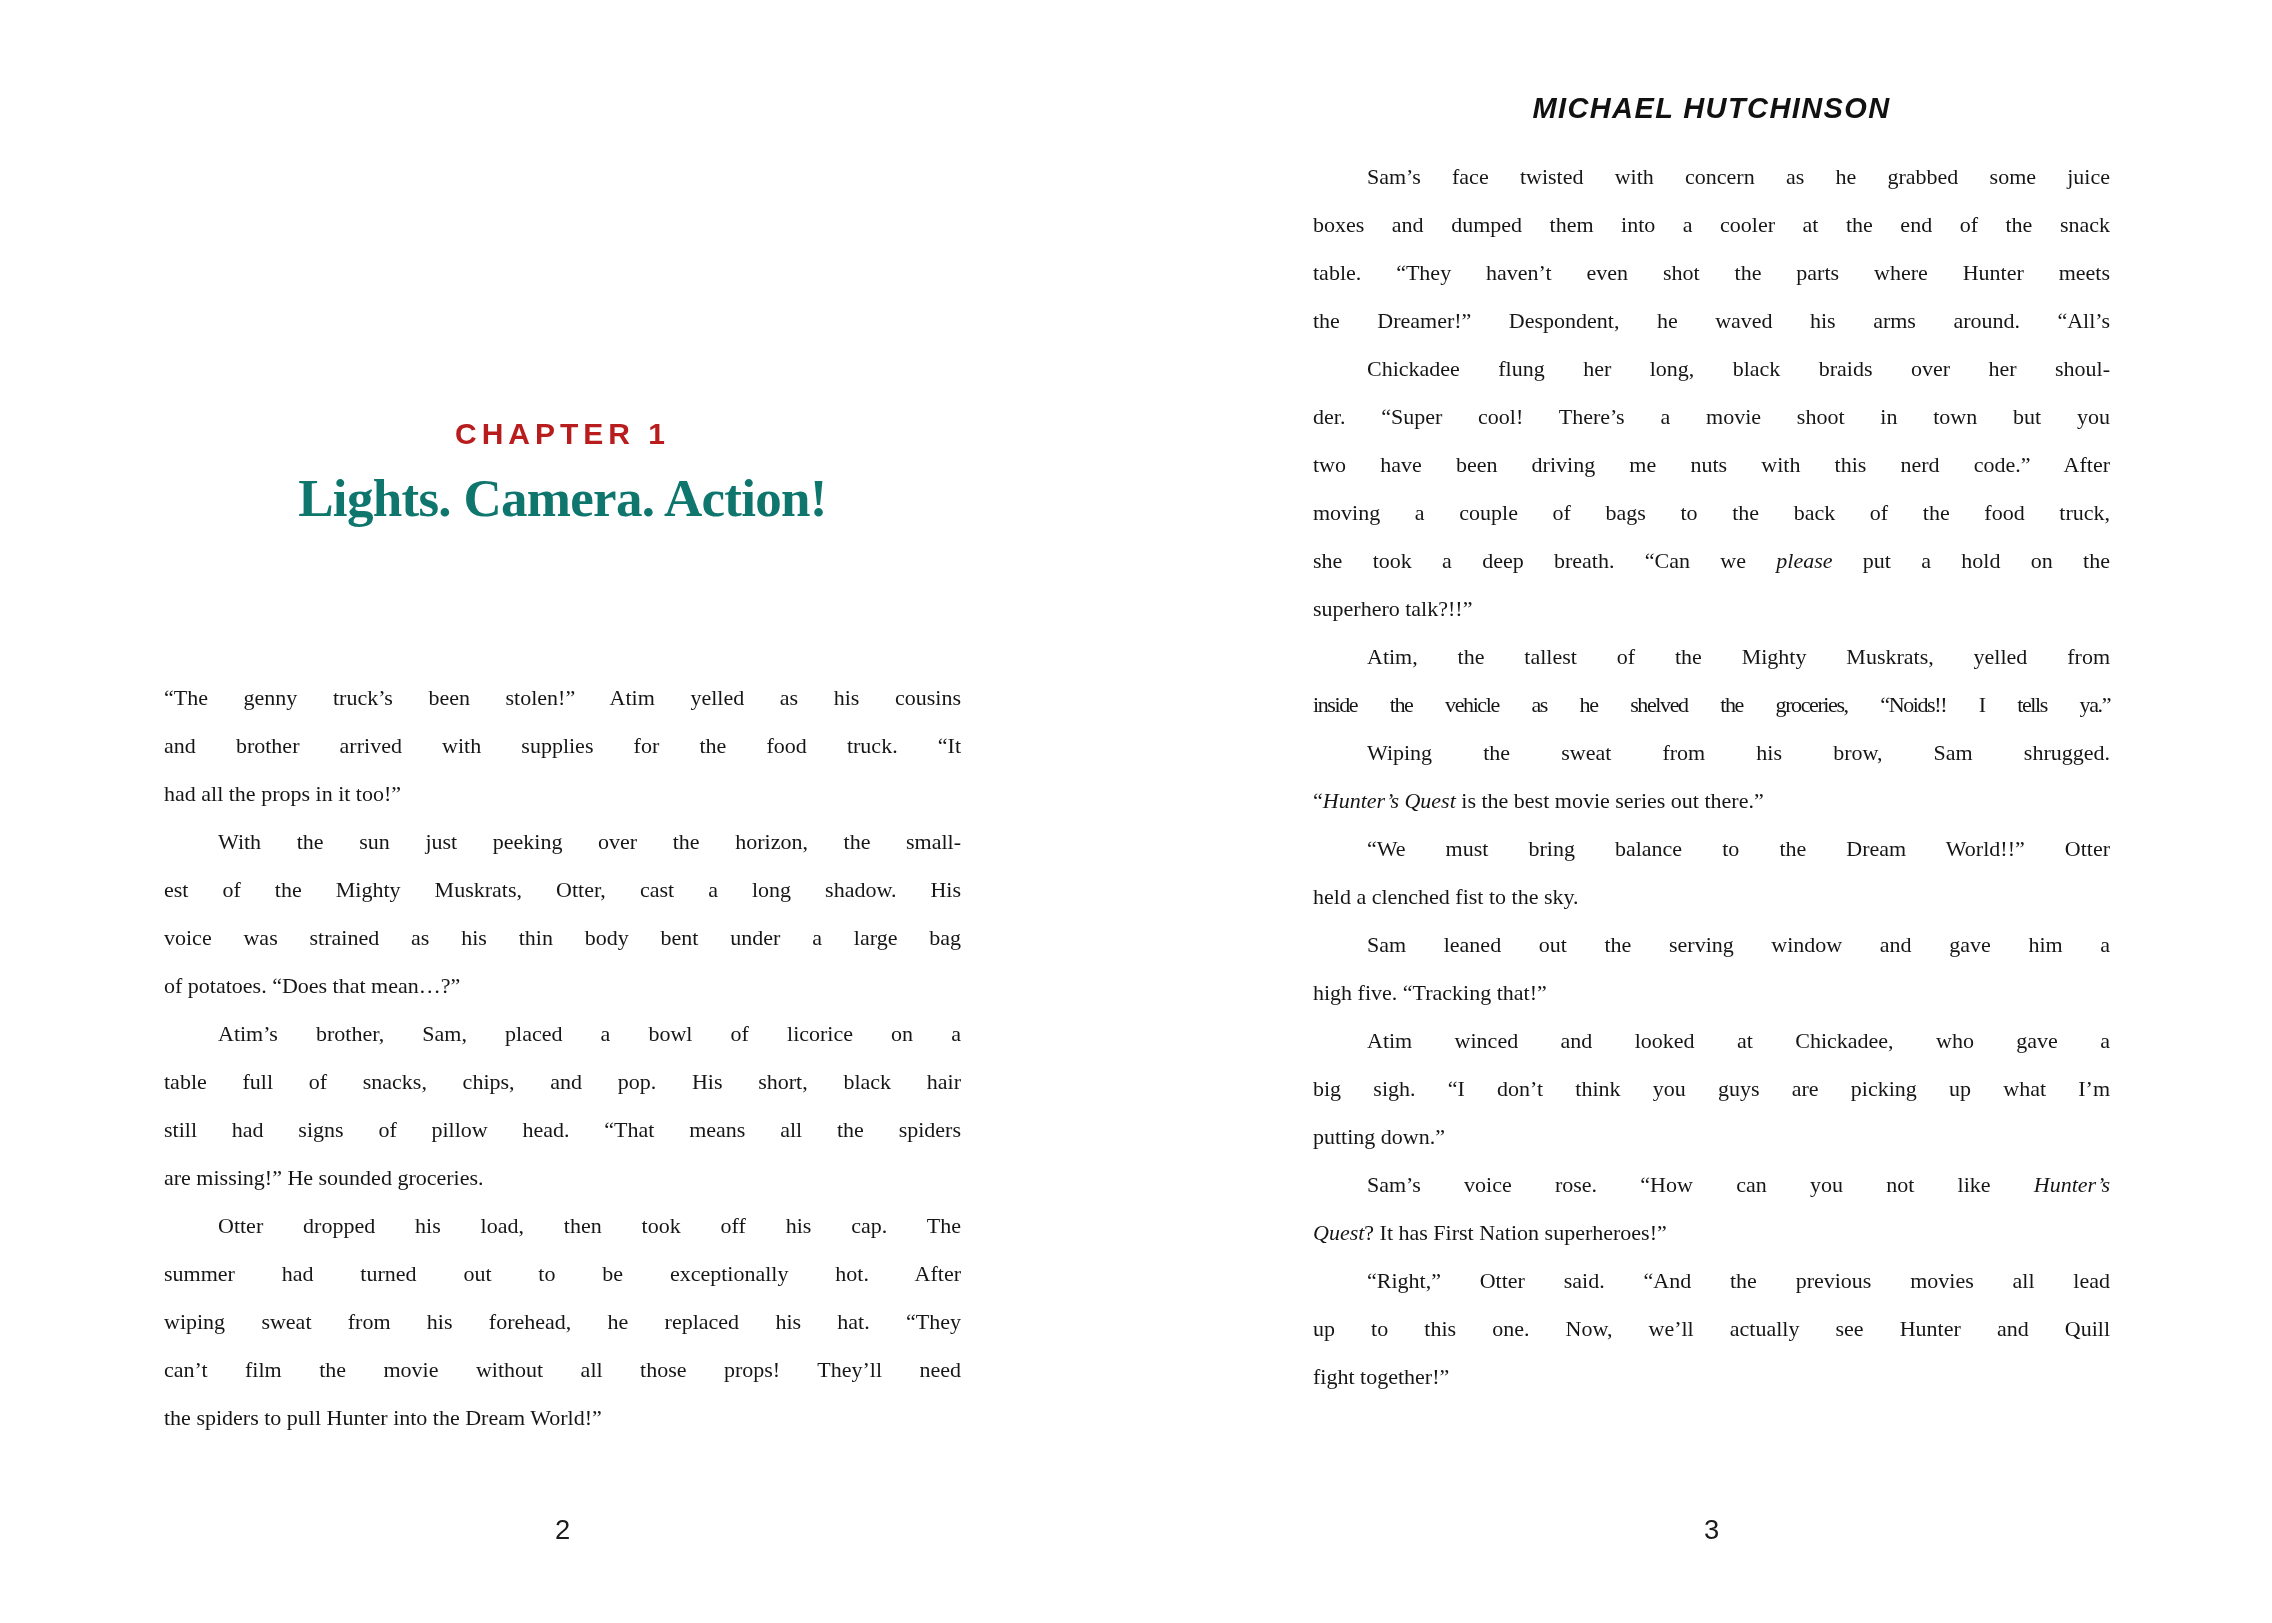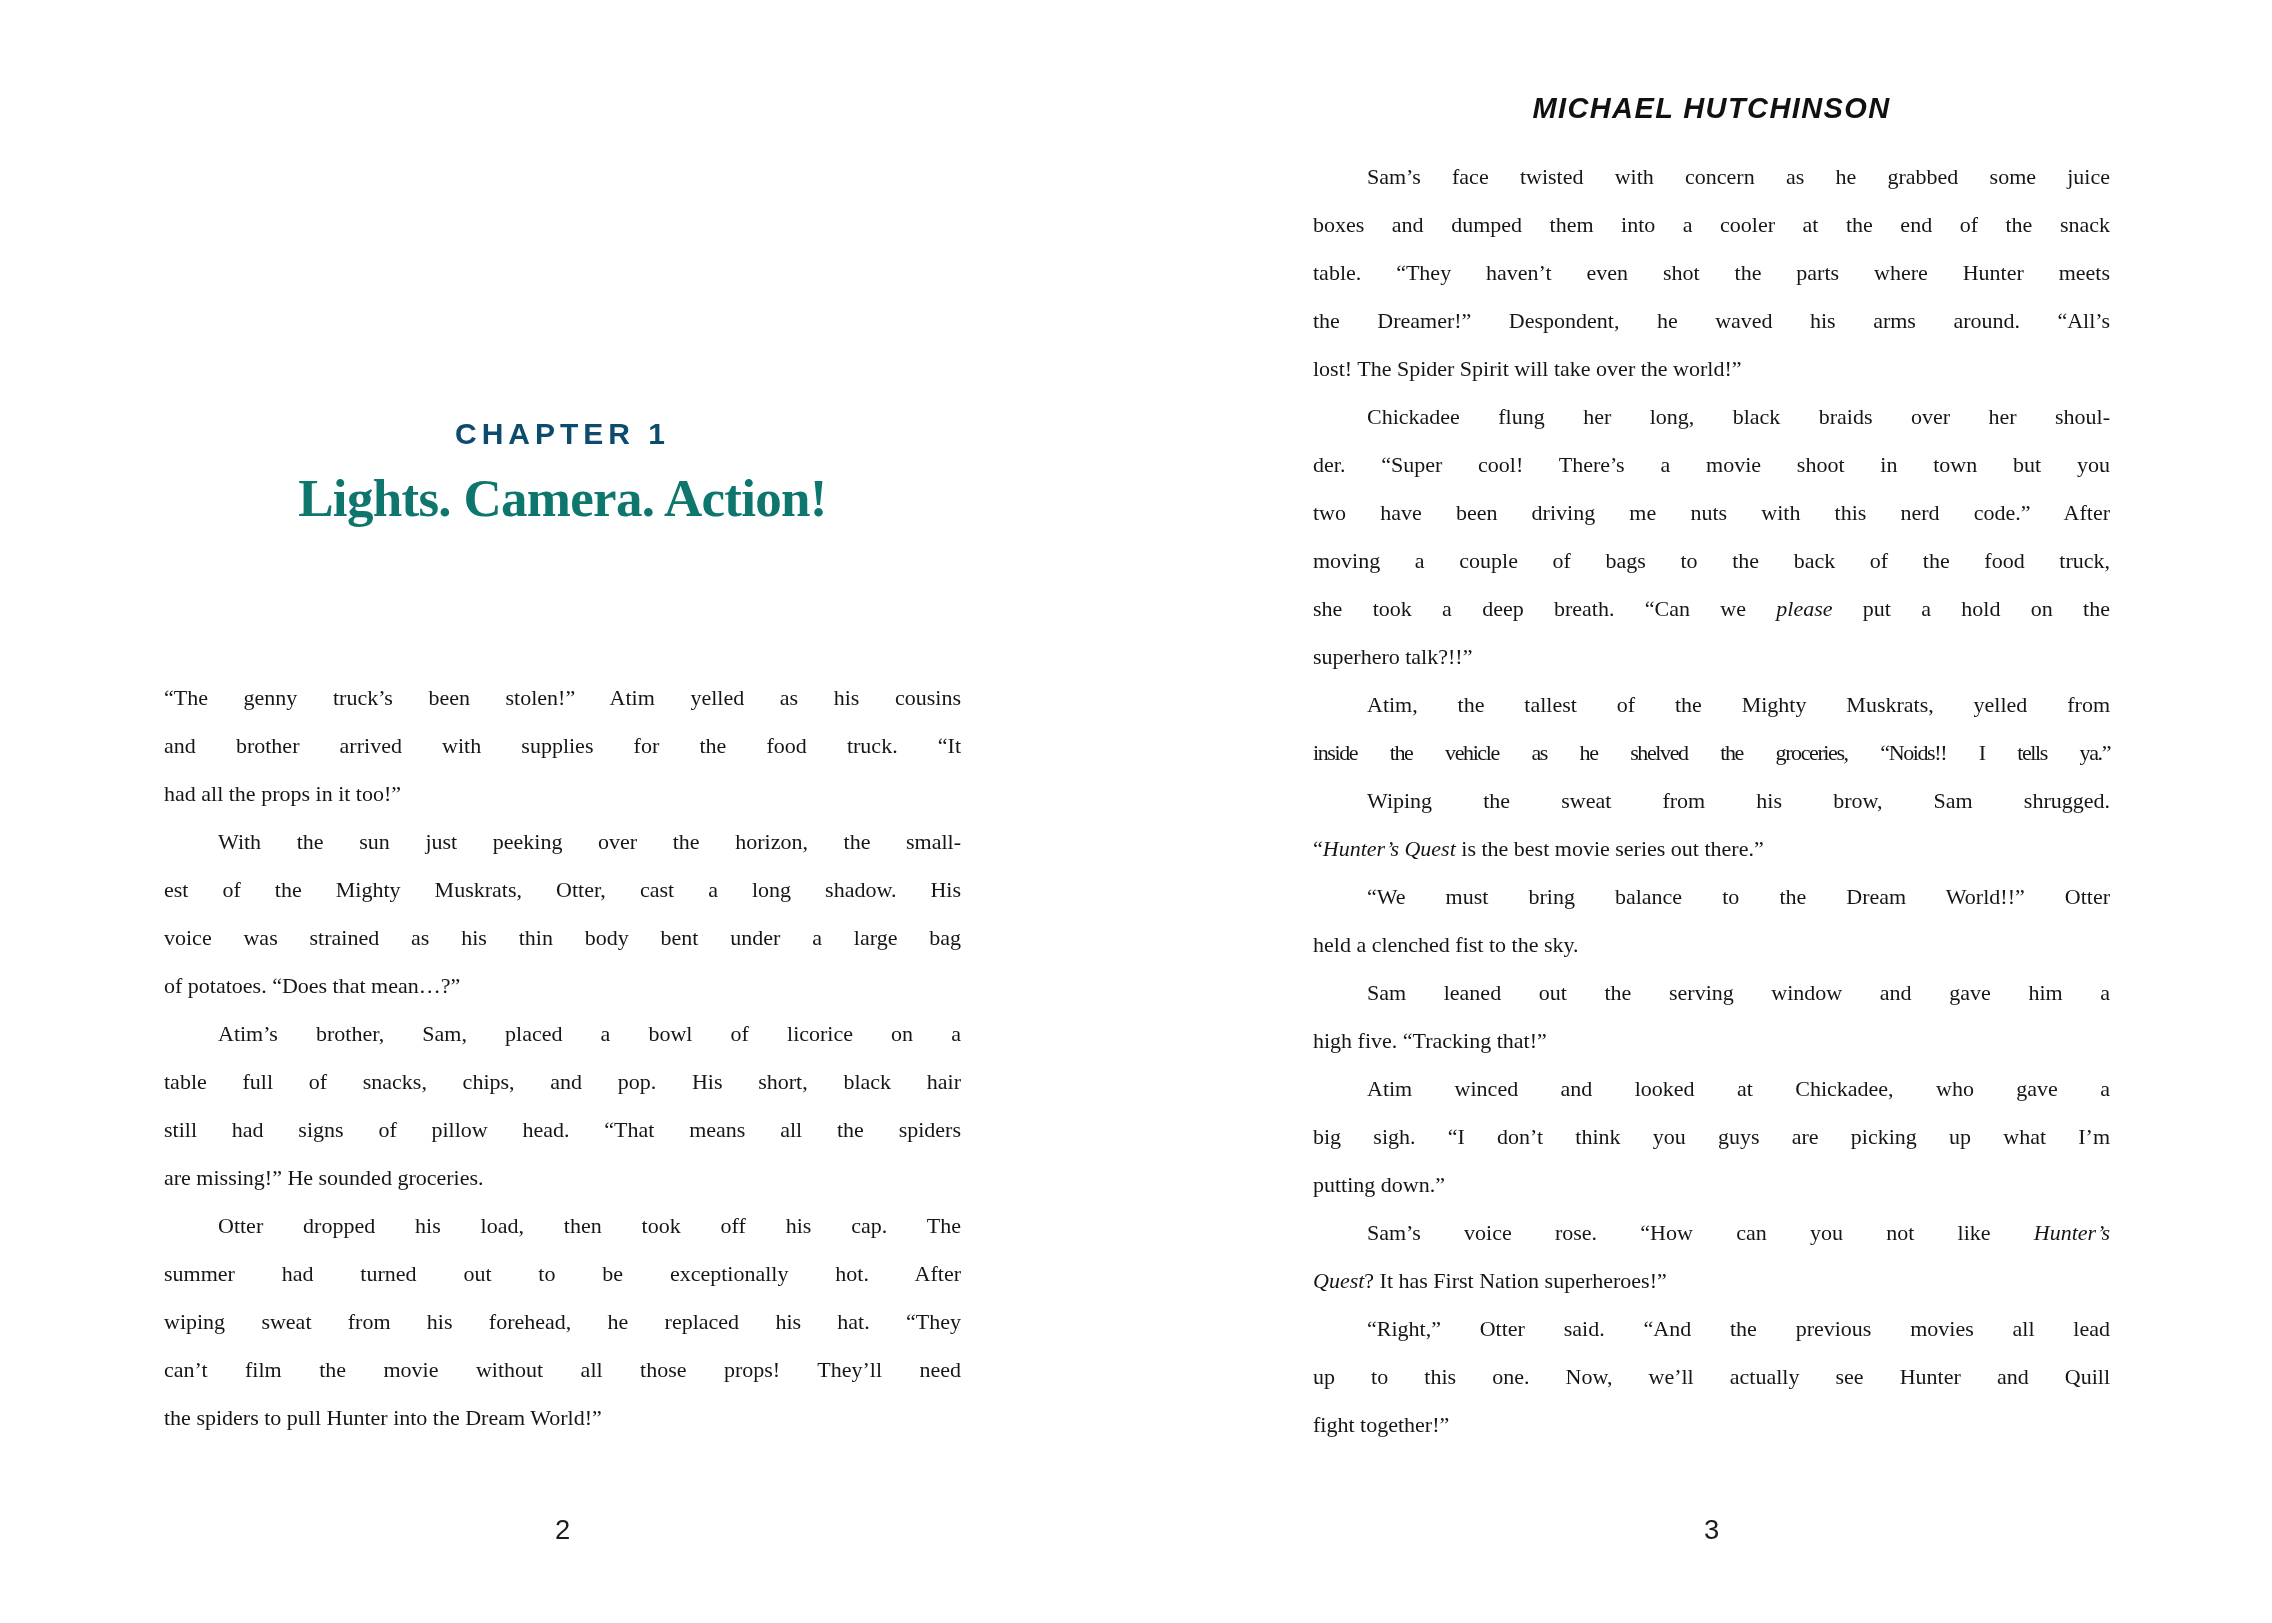--- a/index.html
+++ b/index.html
@@ -19,21 +19,21 @@
 
   
   .chapter-label {
     position: absolute;
     left: 164px; top: 417px; width: 797px;
     text-align: center;
     font-family: "Liberation Sans", sans-serif;
     font-weight: 700;
     font-size: 30px;
     letter-spacing: 5px;
-    color: #0c4a6e;
+    color: #b91c1c;
   }
   .chapter-title {
     position: absolute;
     left: 164px; top: 468px; width: 797px;
     margin: 0;
     text-align: center;
     font-family: "Liberation Serif", serif;
     font-weight: 700;
     font-size: 53px;
     letter-spacing: -0.7px;
@@ -119,21 +119,20 @@
     <div class="page-number folio-left">2</div>
   </section>
 
   <section class="page">
     <div class="running-header">MICHAEL HUTCHINSON</div>
     <div class="body-text body-right">
         <div class="line j indent"><span>Sam’s face twisted with concern as he grabbed some juice</span></div>
         <div class="line j"><span>boxes and dumped them into a cooler at the end of the snack</span></div>
         <div class="line j"><span>table. “They haven’t even shot the parts where Hunter meets</span></div>
         <div class="line j"><span>the Dreamer!” Despondent, he waved his arms around. “All’s</span></div>
-        <div class="line l"><span>lost! The Spider Spirit will take over the world!”</span></div>
         <div class="line j indent"><span>Chickadee flung her long, black braids over her shoul-</span></div>
         <div class="line j"><span>der. “Super cool! There’s a movie shoot in town but you</span></div>
         <div class="line j"><span>two have been driving me nuts with this nerd code.” After</span></div>
         <div class="line j"><span>moving a couple of bags to the back of the food truck,</span></div>
         <div class="line j"><span>she took a deep breath. “Can we </span><i>please</i><span> put a hold on the</span></div>
         <div class="line l"><span>superhero talk?!!”</span></div>
         <div class="line j indent"><span>Atim, the tallest of the Mighty Muskrats, yelled from</span></div>
         <div class="line j tight"><span>inside the vehicle as he shelved the groceries, “Noids!! I tells ya.”</span></div>
         <div class="line j indent"><span>Wiping the sweat from his brow, Sam shrugged.</span></div>
         <div class="line l"><span>“</span><i>Hunter’s Quest</i><span> is the best movie series out there.”</span></div>

